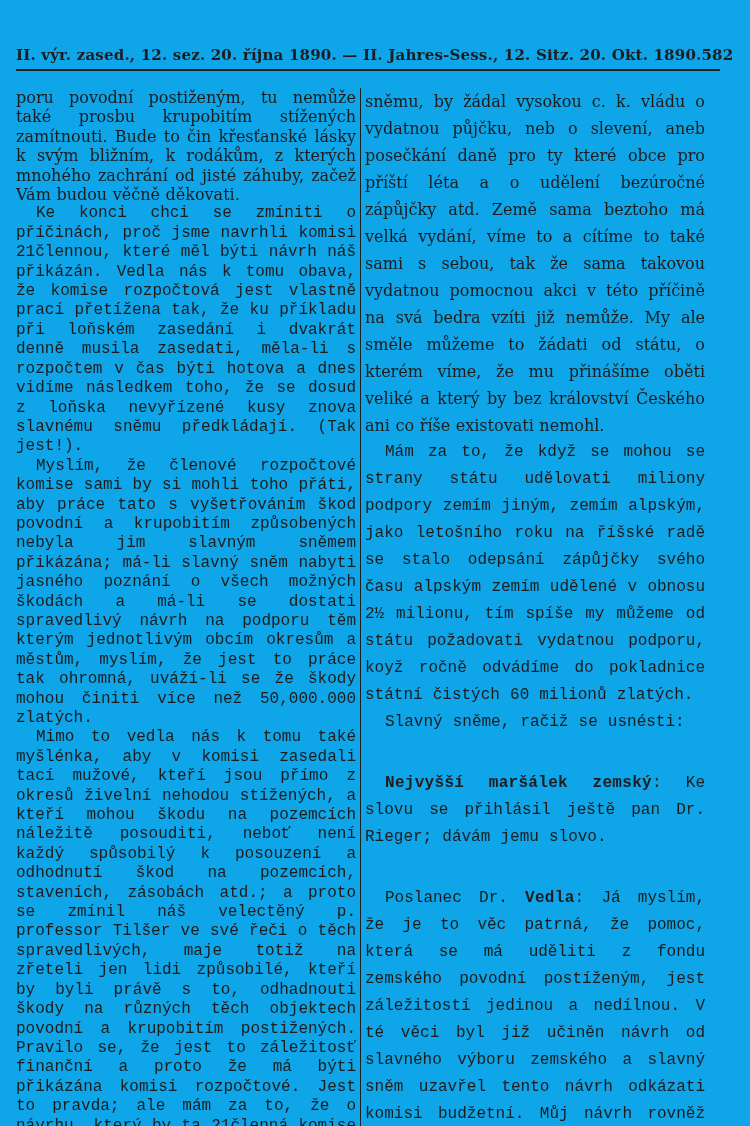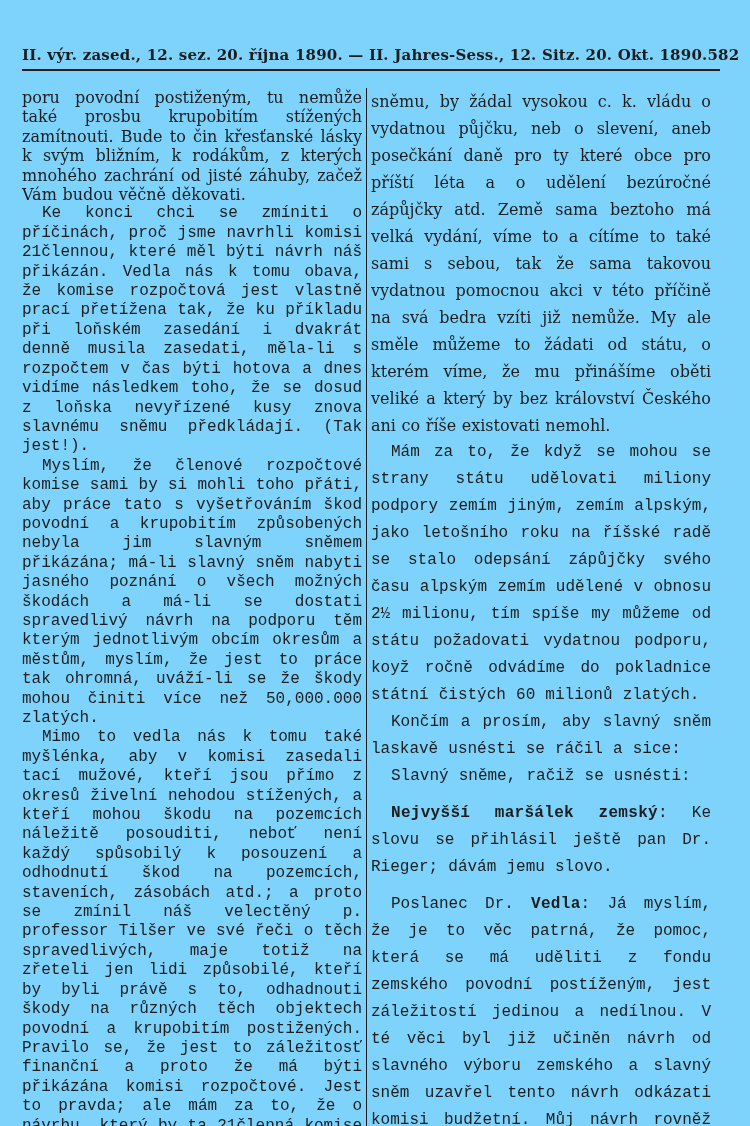--- a/index.html
+++ b/index.html
@@ -1,22 +1,22 @@
 <!DOCTYPE html>
 <html><head>
 <meta charset="utf-8">
 <style>
   html, body { margin:0; padding:0; background:#f2f1ee; }
   .page {
     position:relative;
     width:750px; height:1126px;
     margin:0 auto;
-    background:#7dd3fc;
+    background:#0ea5e9;
     box-sizing:border-box;
-    padding:46px 30px 0 22px;
+    padding:46px 30px 0 16px;
     color:#1d1d1d;
     font-family:"DejaVu Serif", serif;
     overflow:hidden;
   }
   .header {
     display:flex;
     justify-content:space-between;
     align-items:baseline;
     font-weight:bold;
     font-size:15px;
@@ -43,21 +43,21 @@
   .col-left  { line-height:19.4px; }
   .col-right { line-height:27px; }
   .divider {
     width:1px;
     background:#1d1d1d;
     margin:0 4px;
     align-self:stretch;
   }
   .para { margin:0; }
   .para.indent { text-indent:20px;font-family:Liberation Mono, monospace; }
-  .para.gap { margin-top:10px; }
+  .para.gap { margin-top:34px; }
   .para b { font-weight:bold; letter-spacing:0.3px; }
   .footer {
     text-align:left;
     padding:8px 72px 0 0;
     font-weight:bold;
     font-size:10px;
   }
 </style>
 </head>
 <body>
@@ -75,21 +75,20 @@
     <div class="col col-left">
         <p class="para"><span>poru povodní postiženým, tu nemůže také prosbu krupobitím stížených zamítnouti. Bude to čin křesťanské lásky k svým bližním, k rodákům, z kterých mnohého zachrání od jisté záhuby, začež Vám budou věčně děkovati.</span></p>
         <p class="para indent"><span>Ke konci chci se zmíniti o příčinách, proč jsme navrhli komisi 21člennou, které měl býti návrh náš přikázán. Vedla nás k tomu obava, že komise rozpočtová jest vlastně prací přetížena tak, že ku příkladu při loňském zasedání i dvakrát denně musila zasedati, měla-li s rozpočtem v čas býti hotova a dnes vidíme následkem toho, že se dosud z loňska nevyřízené kusy znova slavnému sněmu předkládají. (Tak jest!).</span></p>
         <p class="para indent"><span>Myslím, že členové rozpočtové komise sami by si mohli toho přáti, aby práce tato s vyšetřováním škod povodní a krupobitím způsobených nebyla jim slavným sněmem přikázána; má-li slavný sněm nabyti jasného poznání o všech možných škodách a má-li se dostati spravedlivý návrh na podporu těm kterým jednotlivým obcím okresům a městům, myslím, že jest to práce tak ohromná, uváží-li se že škody mohou činiti více než 50,000.000 zlatých.</span></p>
         <p class="para indent"><span>Mimo to vedla nás k tomu také myšlénka, aby v komisi zasedali tací mužové, kteří jsou přímo z okresů živelní nehodou stížených, a kteří mohou škodu na pozemcích náležitě posouditi, neboť není každý spůsobilý k posouzení a odhodnutí škod na pozemcích, staveních, zásobách atd.; a proto se zmínil náš velectěný p. professor Tilšer ve své řeči o těch spravedlivých, maje totiž na zřeteli jen lidi způsobilé, kteří by byli právě s to, odhadnouti škody na různých těch objektech povodní a krupobitím postižených. Pravilo se, že jest to záležitosť finanční a proto že má býti přikázána komisi rozpočtové. Jest to pravda; ale mám za to, že o návrhu, který by ta 21členná komise učinila, rozhodoval by opětně slavný sněm sám, aneb by návrh ten byl teprve přikázán pak komisi rozpočtové k provedení operace finanční. Dále jsem měl za to, že komise 21členná nejednala by snad pouze ve svých poradách o tom, mnoho-li má země snad pomoci poskytnouti, ale že by i o to se měla zasazovati a uvažovati, jakým jiným spůsobem by se těm nešťastným pomoci mělo dostati; ku příkladu, komise by mohla navrhnouti slavnému</span></p>
       </div>
     <div class="divider"></div>
     <div class="col col-right">
         <p class="para"><span>sněmu, by žádal vysokou c. k. vládu o vydatnou půjčku, neb o slevení, aneb posečkání daně pro ty které obce pro příští léta a o udělení bezúročné zápůjčky atd. Země sama beztoho má velká vydání, víme to a cítíme to také sami s sebou, tak že sama takovou vydatnou pomocnou akci v této příčině na svá bedra vzíti již nemůže. My ale směle můžeme to žádati od státu, o kterém víme, že mu přinášíme oběti veliké a který by bez království Českého ani co říše existovati nemohl.</span></p>
         <p class="para indent"><span>Mám za to, že když se mohou se strany státu udělovati miliony podpory zemím jiným, zemím alpským, jako letošního roku na říšské radě se stalo odepsání zápůjčky svého času alpským zemím udělené v obnosu 2½ milionu, tím spíše my můžeme od státu požadovati vydatnou podporu, koyž ročně odvádíme do pokladnice státní čistých 60 milionů zlatých.</span></p>
-        <p class="para indent"><span>Končím a prosím, aby slavný sněm laskavě usnésti se ráčil a sice:</span></p>
         <p class="para indent"><span>Slavný sněme, račiž se usnésti:</span></p>
         <p class="para indent gap"><b>Nejvyšší maršálek zemský</b><span>: Ke slovu se přihlásil ještě pan Dr. Rieger; dávám jemu slovo.</span></p>
         <p class="para indent gap"><span>Poslanec Dr. </span><b>Vedla</b><span>: Já myslím, že je to věc patrná, že pomoc, která se má uděliti z fondu zemského povodní postíženým, jest záležitostí jedinou a nedílnou. V té věci byl již učiněn návrh od slavného výboru zemského a slavný sněm uzavřel tento návrh odkázati komisi budžetní. Můj návrh rovněž dnes odkázán byl komisi budžetní.</span></p>
       </div>
   </div>
 
   <div class="footer">
     <span>63</span>
   </div>
 

